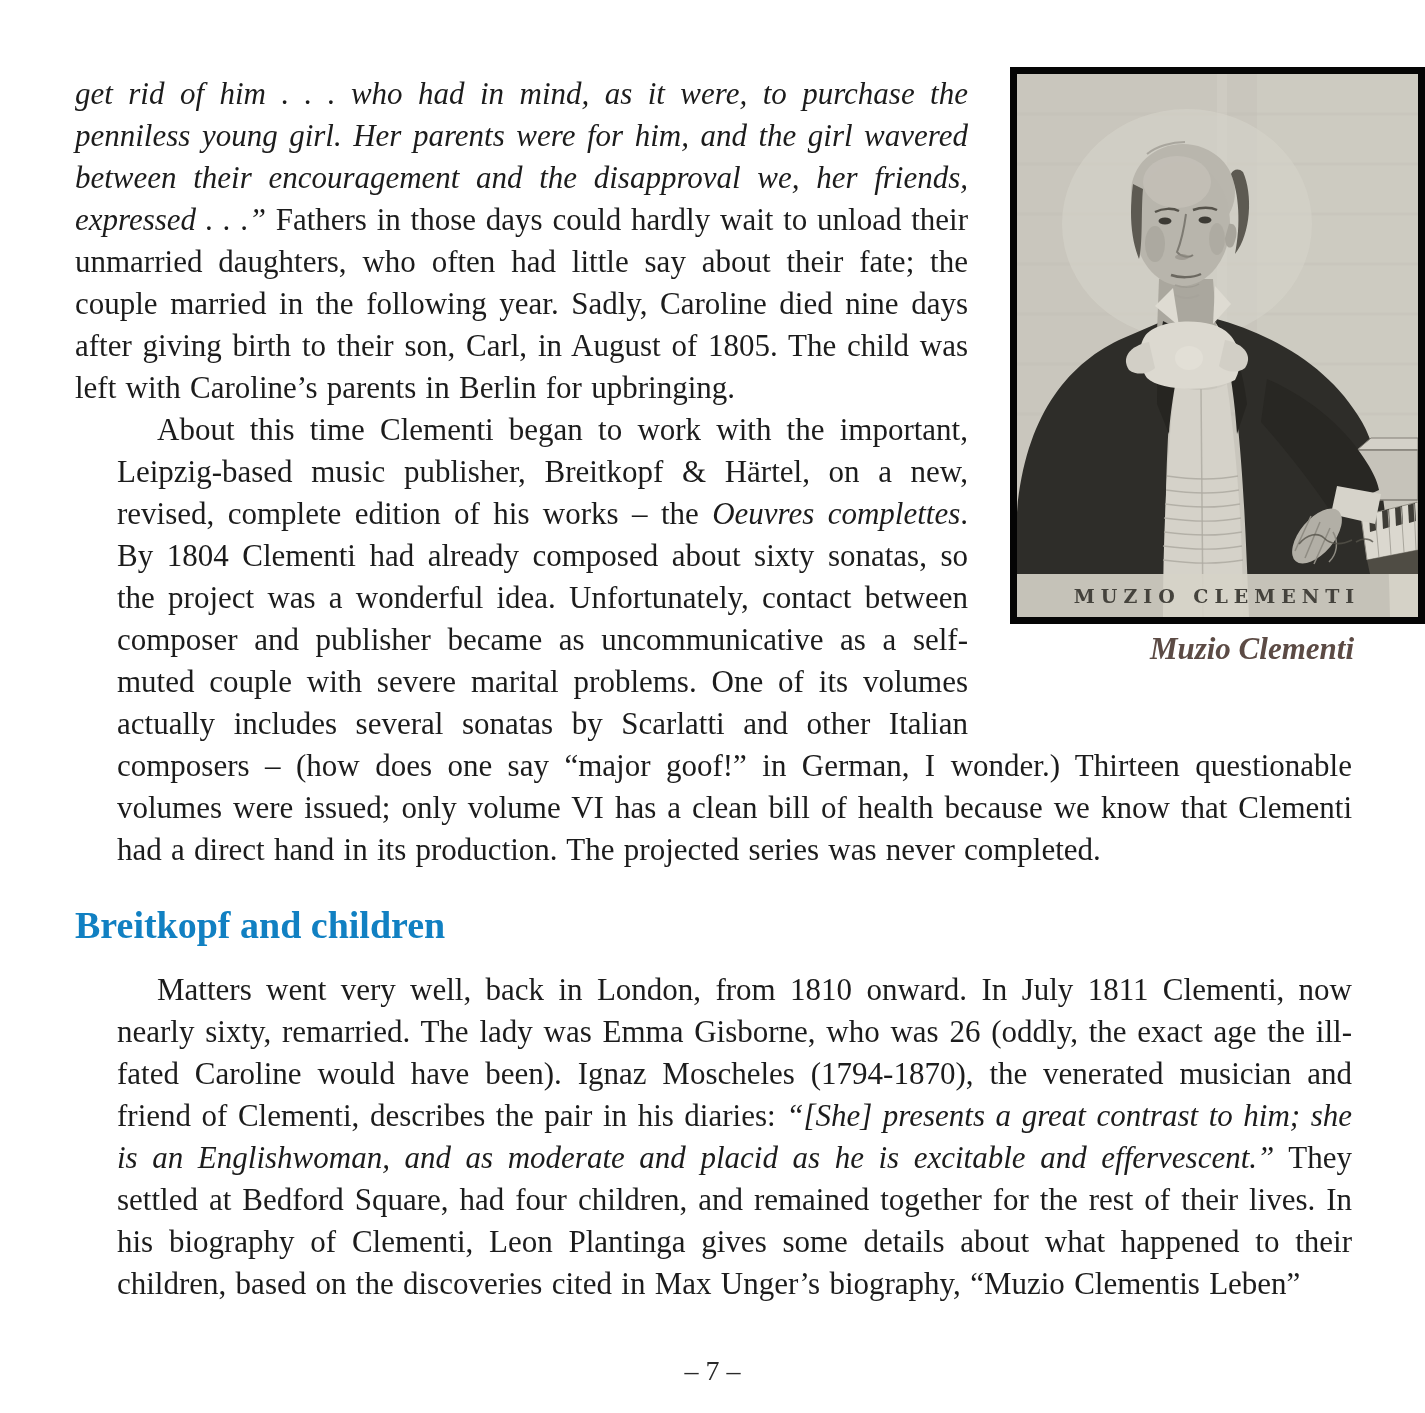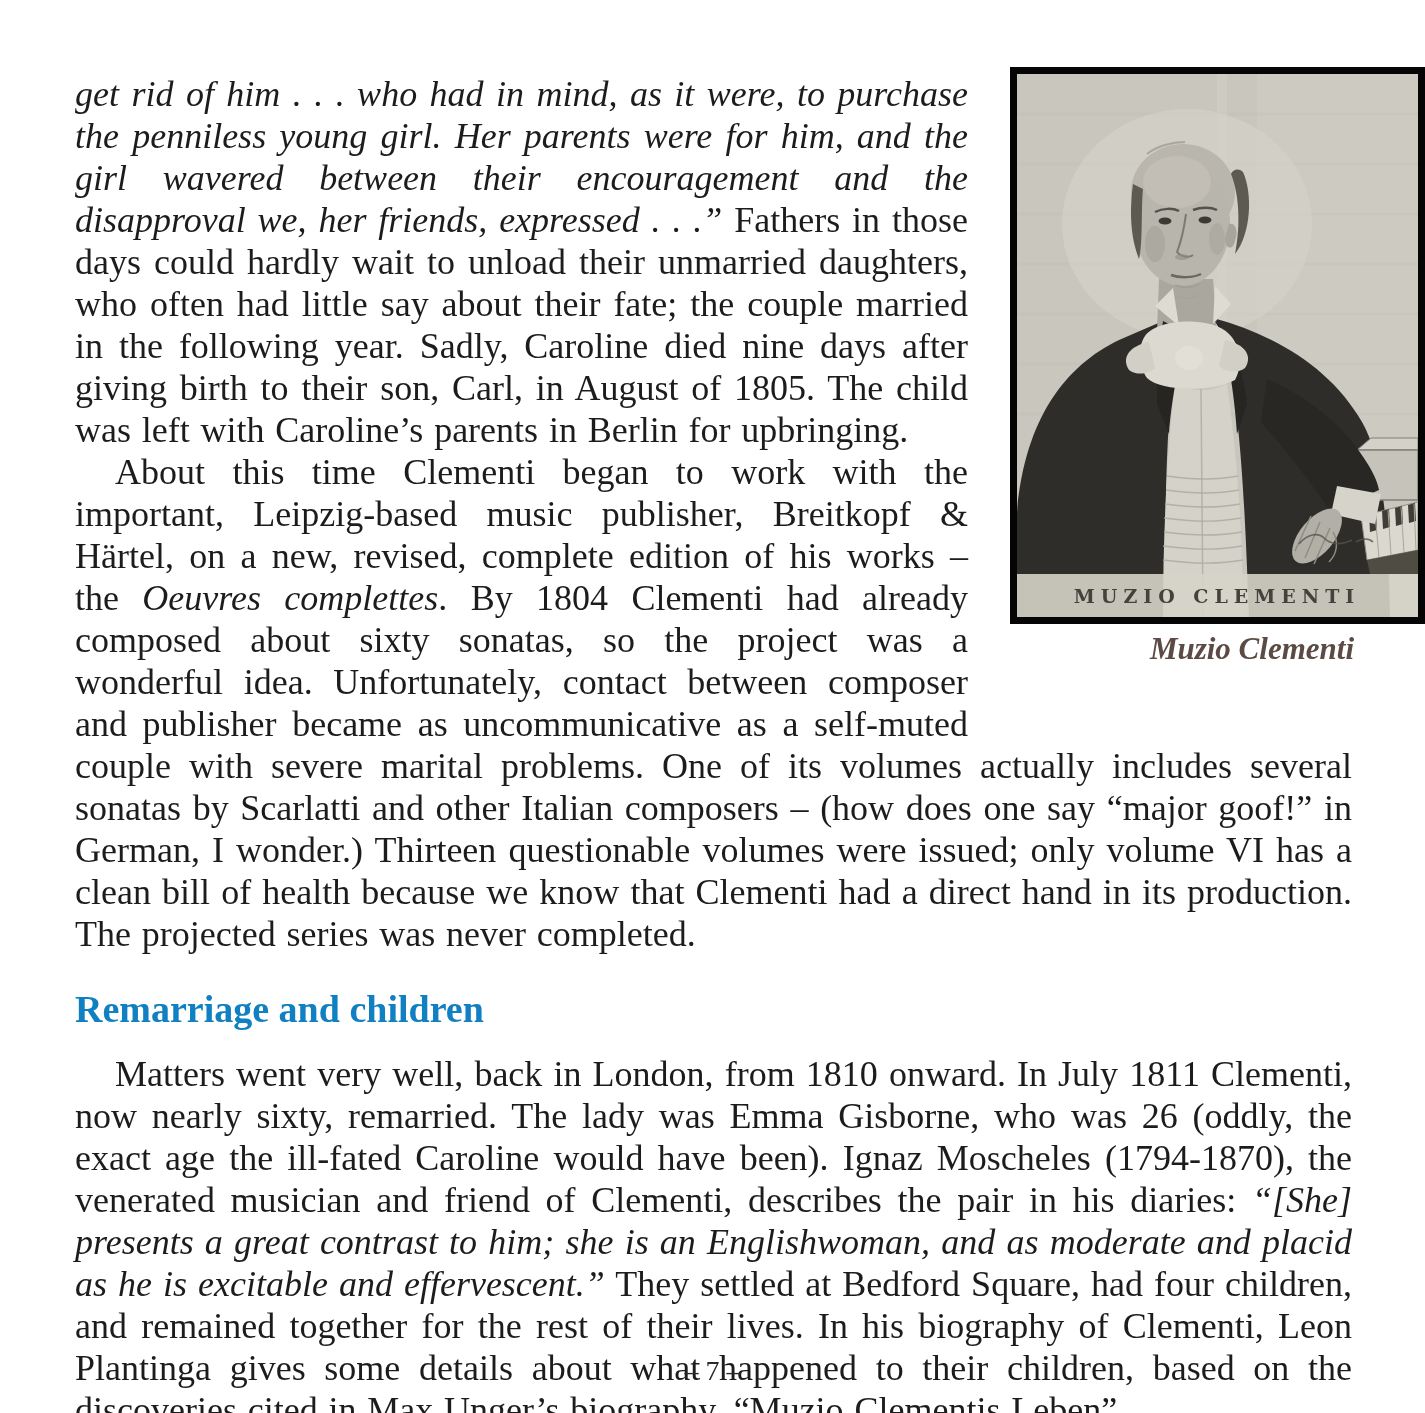--- a/index.html
+++ b/index.html
@@ -13,30 +13,31 @@
     height: 1413px;
     background: #ffffff;
     overflow: hidden;
     box-sizing: border-box;
     padding: 73px 73px 0 75px;
     font-family: "Liberation Serif", "DejaVu Serif", serif;
     color: #1c1c1c;
   }
   .body-par {
     margin: 0;
-    font-size: 36px;
+    font-size: 31px;
     line-height: 42px;
     text-align: justify;
     word-spacing: 0.05em;
   }
   .body-par em {
     font-style: italic;
   }
   .indented {
     text-indent: 40px;
+    margin-left: 42px;
   }
   .portrait-figure {
     float: right;
     width: 358px;
     margin: -6px -16px 50px 42px;
   }
   .portrait-frame {
     width: 401px;
     height: 543px;
     border: 7px solid #050505;
@@ -163,19 +164,19 @@
         <text x="200" y="529" text-anchor="middle" font-family="'DejaVu Serif', serif" font-size="19" font-weight="bold" letter-spacing="6" fill="#44423c">MUZIO CLEMENTI</text>
       </svg>
     </div>
     <figcaption>Muzio Clementi</figcaption>
   </figure>
 
   <p class="body-par"><em>get rid of him . . . who had in mind, as it were, to purchase the penniless young girl.  Her parents were for him, and the girl wavered between their encouragement and the disapproval we, her friends, expressed . . .”</em><span>  Fathers in those days could hardly wait to unload their unmarried daughters, who often had little say about their fate; the couple married in the following year.  Sadly, Caroline died nine days after giving birth to their son, Carl, in August of 1805.  The child was left with Caroline’s parents in Berlin for upbringing.</span></p>
 
   <p class="body-par indented"><span>About this time Clementi began to work with the important, Leipzig-based music publisher, Breitkopf &amp; Härtel, on a new, revised, complete edition of his works – the </span><em>Oeuvres complettes</em><span>.  By 1804 Clementi had already composed about sixty sonatas, so the project was a wonderful idea.  Unfortunately, contact between composer and publisher became as uncommunicative as a self-muted couple with severe marital problems.  One of its volumes actually includes several sonatas by Scarlatti and other Italian composers – (how does one say “major goof!” in German, I wonder.)  Thirteen questionable volumes were issued; only volume VI has a clean bill of health because we know that Clementi had a direct hand in its production.  The projected series was never completed.</span></p>
 
-  <h2 class="section-heading">Remarriage and children</h2>
+  <h2 class="section-heading">Breitkopf and children</h2>
 
   <p class="body-par indented"><span>Matters went very well, back in London, from 1810 onward.  In July 1811 Clementi, now nearly sixty, remarried.  The lady was Emma Gisborne, who was 26 (oddly, the exact age the ill-fated Caroline would have been).  Ignaz Moscheles (1794-1870), the venerated musician and friend of Clementi, describes the pair in his diaries:  </span><em>“[She] presents a great contrast to him; she is an Englishwoman, and as moderate and placid as he is excitable and effervescent.”</em><span>  They settled at Bedford Square, had four children, and remained together for the rest of their lives.  In his biography of Clementi, Leon Plantinga gives some details about what happened to their children, based on the discoveries cited in Max Unger’s biography, “Muzio Clementis Leben”</span></p>
 
   <div class="page-number">– 7 –</div>
 
 </div>
 
 </body></html>

